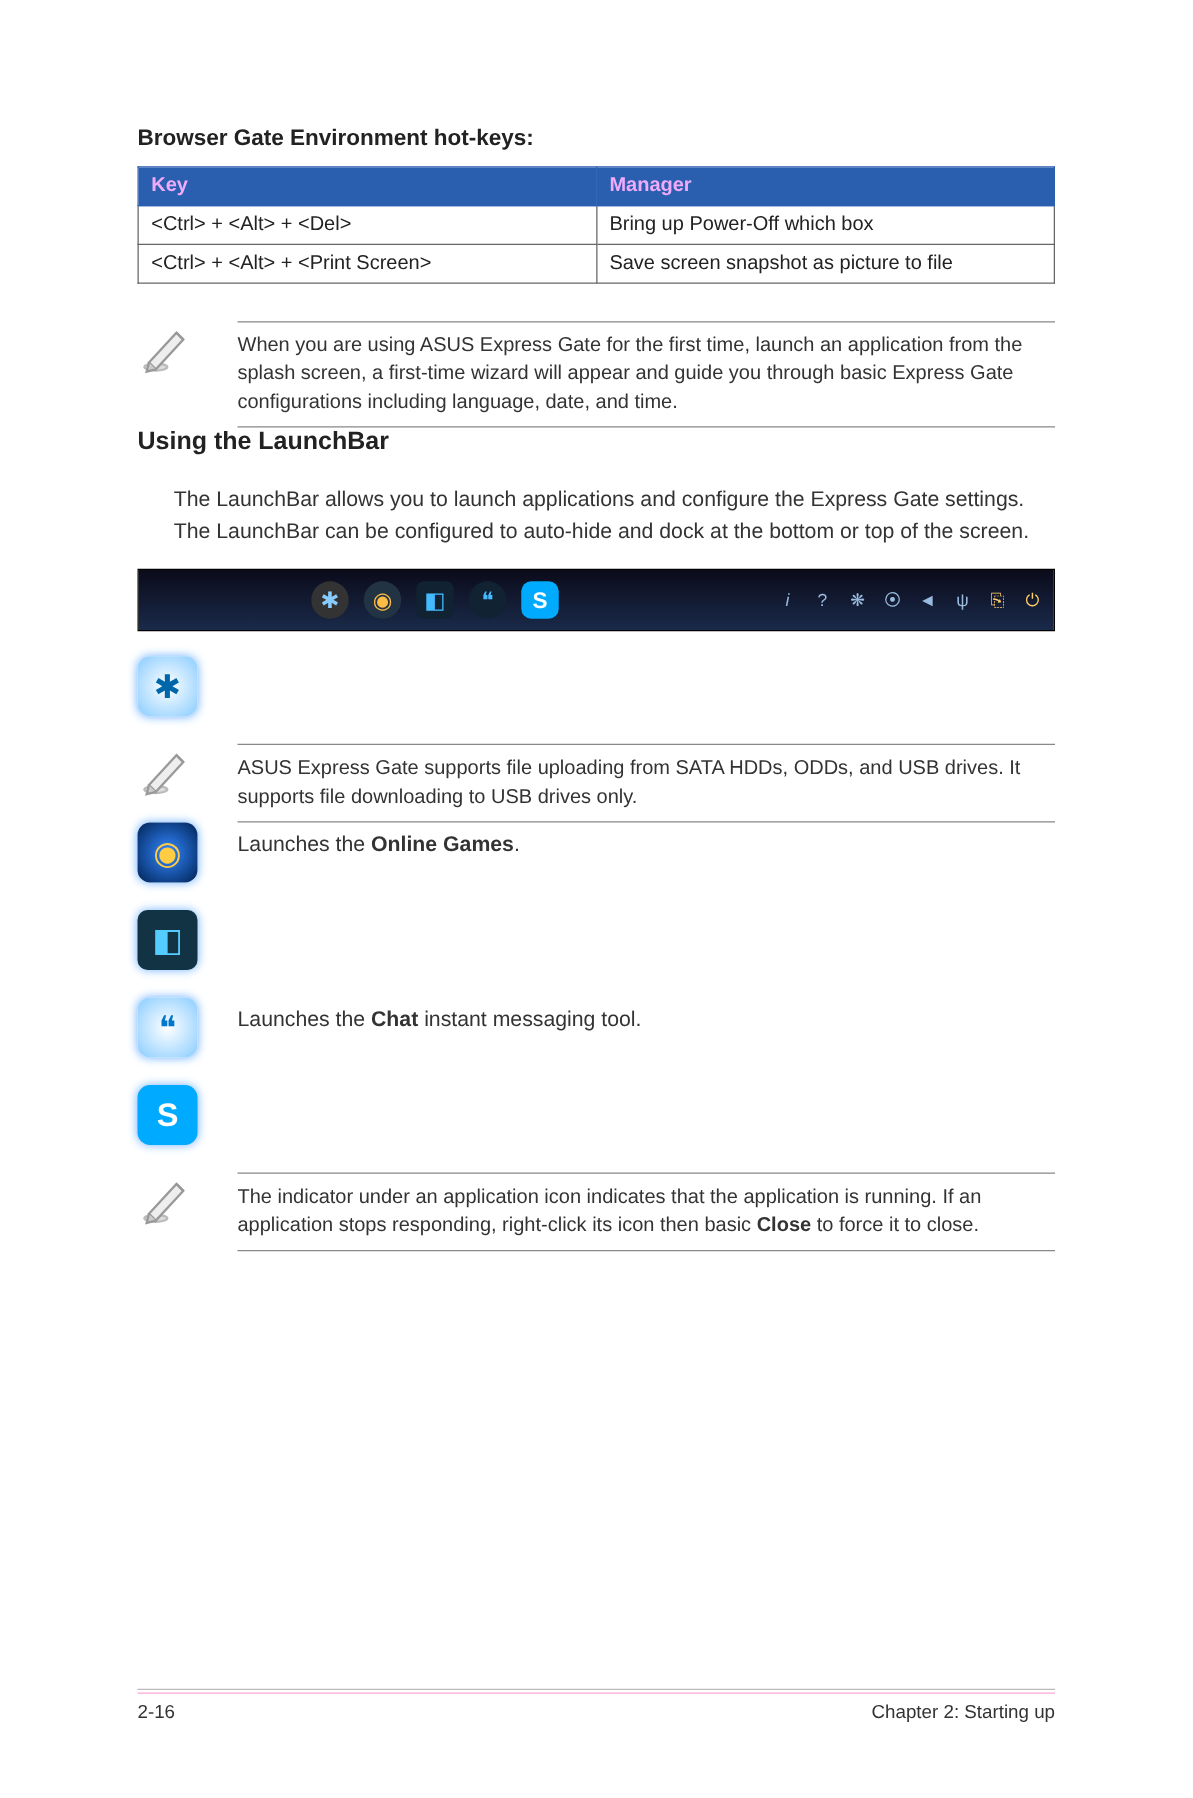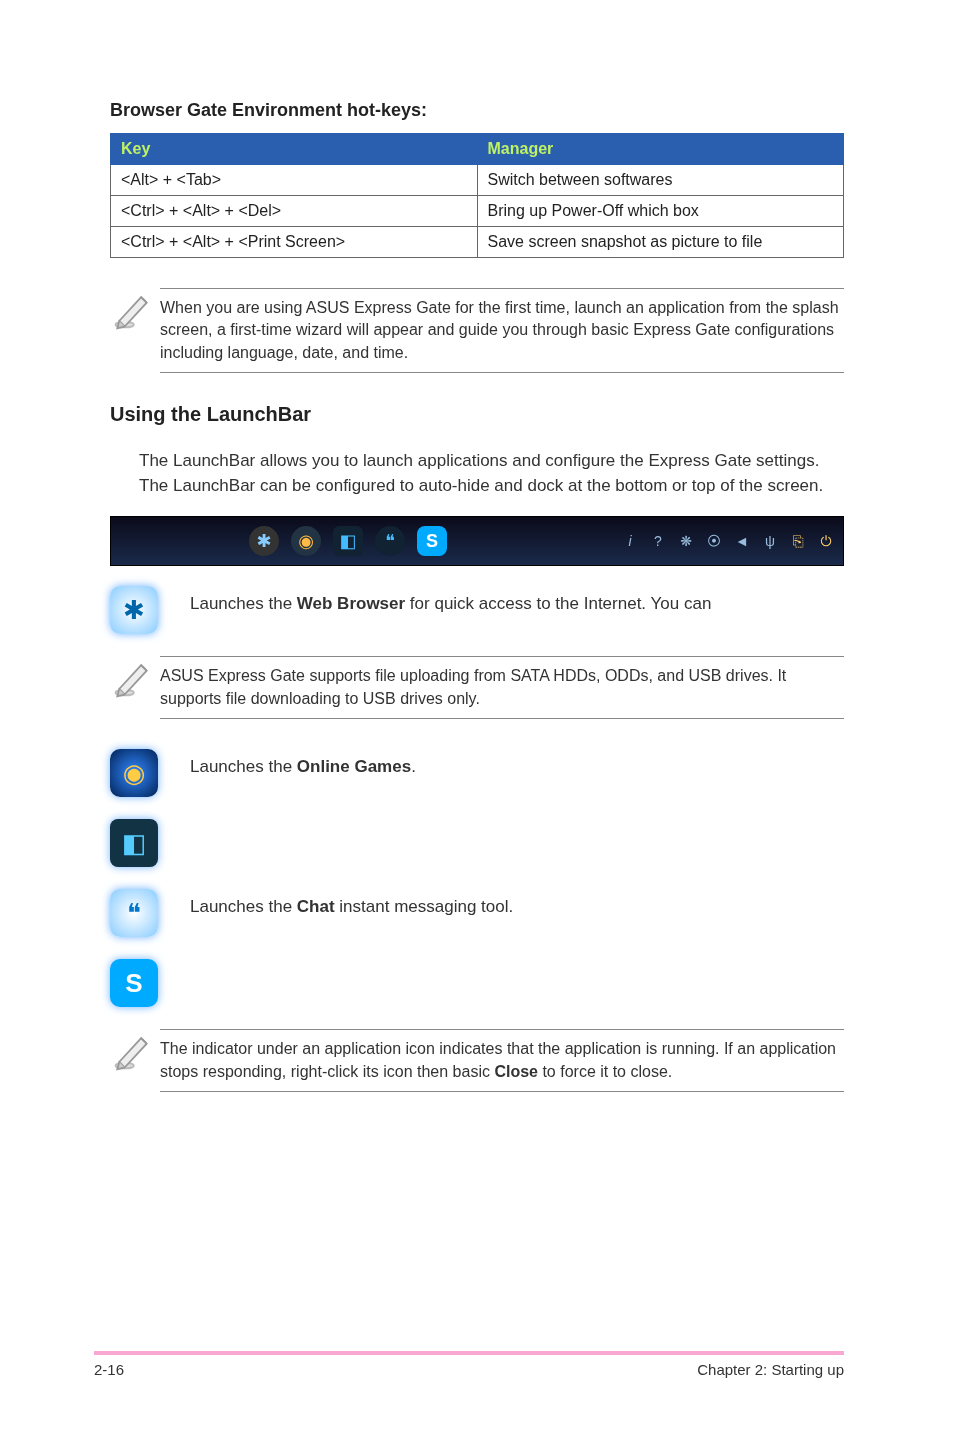--- a/index.html
+++ b/index.html
@@ -9,34 +9,34 @@
     height: 1438px;
     background: #fff;
     color: #333;
     padding: 100px 110px 60px 110px;
     position: relative;
   }
   .heading-bold { font-weight: bold; font-size: 18px; margin-bottom: 12px; color: #222; }
   table.hotkeys { width: 100%; border-collapse: collapse; margin-bottom: 30px; }
   table.hotkeys th {
     background: #2a5fb0;
-    color: #bef264;
+    color: #f0abfc;
     text-align: left;
     padding: 6px 10px;
     font-size: 16px;
     border: 1px solid #2a5fb0;
   }
   table.hotkeys td {
     border: 1px solid #666;
     padding: 6px 10px;
     font-size: 16px;
     width: 50%;
     color: #222;
   }
-  .note-row { display: flex; margin-bottom: 30px; align-items: flex-start; }
+  .note-row { display: flex; gap: 30px; align-items: flex-start; }
   .note-icon { width: 50px; flex-shrink: 0; }
   .note-icon svg { width: 44px; height: 44px; }
   .note-text { flex: 1; font-size: 16px; line-height: 1.4; border-top: 1px solid #888; border-bottom: 1px solid #888; padding: 8px 0; color: #333; }
   .section-h { font-weight: bold; font-size: 20px; margin-bottom: 23px; color: #222; }
   .body-p { font-size: 17px; line-height: 1.45; margin-bottom: 18px; color: #333; margin-left: 29px; }
   .launchbar-img {
     width: 100%; height: 50px;
     background: linear-gradient(#0b0b1a, #1a2a4a);
     border: 1px solid #000;
     margin-bottom: 20px;
@@ -47,40 +47,36 @@
   }
   .lb-left { display: flex; gap: 12px; align-items: center; margin-left: 130px; }
   .lb-right { display: flex; gap: 10px; align-items: center; }
   .lb-ico { width: 30px; height: 30px; border-radius: 50%; display: flex; align-items: center; justify-content: center; font-size: 18px; }
   .lb-small { width: 18px; height: 18px; color: #9bd; font-size: 14px; display:flex; align-items:center; justify-content:center; }
   .item-row { display: flex; gap: 25px; align-items: flex-start; margin-bottom: 22px; }
   .item-row .icon-col { width: 55px; flex-shrink: 0; }
   .item-row .icon-col .app-ico { width: 48px; height: 48px; border-radius: 10px; display:flex; align-items:center; justify-content:center; font-size: 26px; box-shadow: 0 0 8px rgba(80,160,255,.8); }
   .item-row .text-col { flex: 1; font-size: 17px; line-height: 1.45; color: #333; padding-top: 6px; }
   .strong { font-weight: bold; }
-  .footer { position: absolute; bottom: 60px; left: 94px; right: 110px; display: flex; justify-content: space-between; font-size: 15px; color: #333; border-top: 4px solid #f9a8d4; padding-top: 6px; }
+  .footer { position: absolute; bottom: 60px; left: 110px; right: 110px; display: flex; justify-content: space-between; font-size: 15px; color: #333; border-top: 1px solid #f9a8d4; padding-top: 6px; }
   .ftr-line { position:absolute; bottom: 86px; left:110px; right:110px; height:1px; background:#bbb; }
 </style>
 </head>
 <body>
 
 <div class="heading-bold">Browser Gate Environment hot-keys:</div>
 
 <table class="hotkeys">
   <thead>
     <tr>
       <th>Key</th>
       <th>Manager</th>
     </tr>
   </thead>
   <tbody>
-    <tr>
-      <td>&lt;Alt&gt; + &lt;Tab&gt;</td>
-      <td>Switch between softwares</td>
-    </tr>
     <tr>
       <td>&lt;Ctrl&gt; + &lt;Alt&gt; + &lt;Del&gt;</td>
       <td>Bring up Power-Off which box</td>
     </tr>
     <tr>
       <td>&lt;Ctrl&gt; + &lt;Alt&gt; + &lt;Print Screen&gt;</td>
       <td>Save screen snapshot as picture to file</td>
     </tr>
   </tbody>
 </table>
@@ -120,23 +116,20 @@
     <div class="lb-small">◄</div>
     <div class="lb-small">ψ</div>
     <div class="lb-small" style="color:#fc6;">⎘</div>
     <div class="lb-small" style="color:#fc6;">⏻</div>
   </div>
 </div>
 
 <div class="item-row">
   <div class="icon-col">
     <div class="app-ico" style="background:radial-gradient(#fff,#8cf);color:#06a;">✱</div>
-  </div>
-  <div class="text-col">
-    <span>Launches the </span><span class="strong">Web Browser</span><span> for quick access to the Internet. You can</span>
   </div>
 </div>
 
 <div class="note-row" style="margin-left:0;">
   <div class="note-icon">
     <svg viewBox="0 0 48 48">
         <g stroke="#999" stroke-width="2" fill="none">
           <ellipse cx="16" cy="40" rx="10" ry="3" fill="#ddd" stroke="#bbb"></ellipse>
           <path d="M10 36 L34 10 L40 16 L16 42 Z" fill="#eee"></path>
           <path d="M34 10 L40 16"></path>

